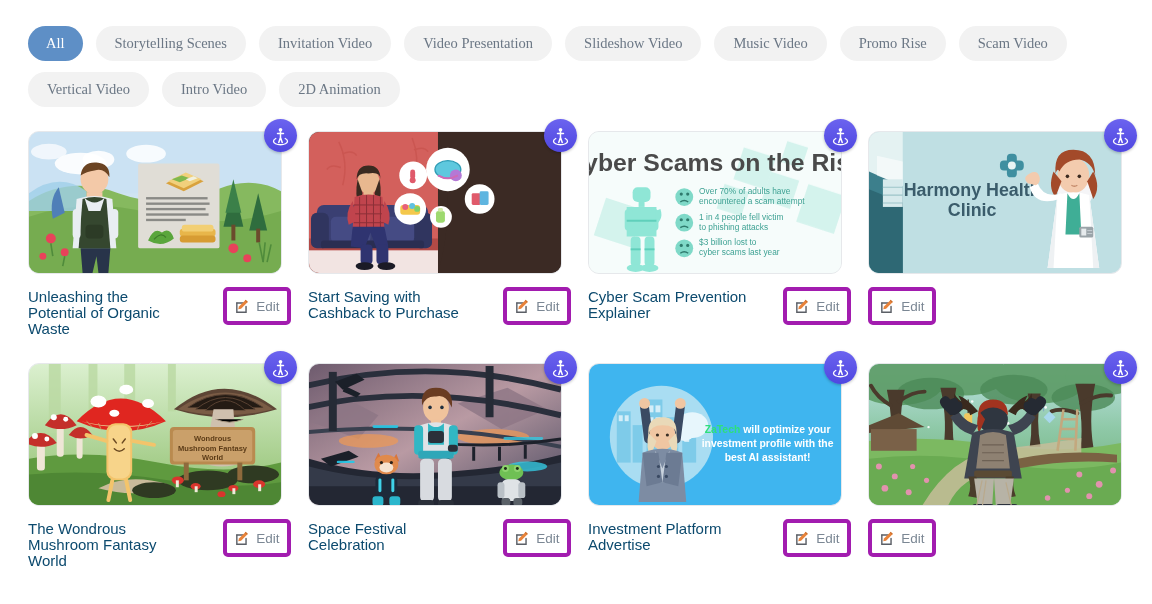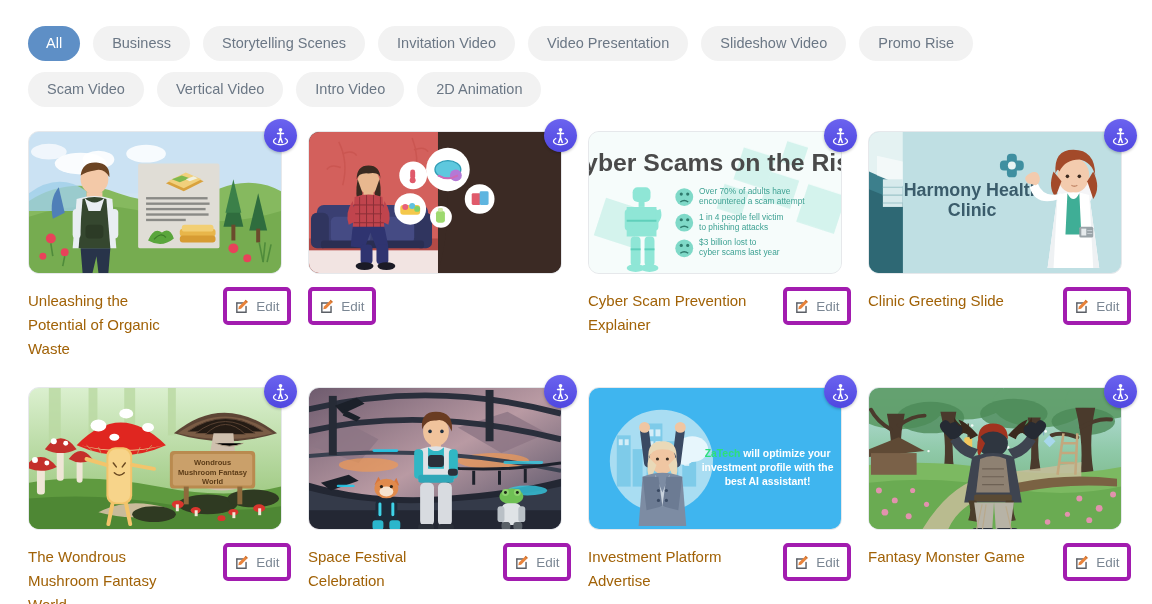--- a/index.html
+++ b/index.html
@@ -23,21 +23,21 @@
     padding: 0 19px;
     border-radius: 18px;
     background: #f2f2f2;
     color: #6b7785;
     font-size: 14.5px;
     line-height: 35px;
     white-space: nowrap;
     cursor: pointer;
     user-select: none;
     border: none;
-    font-family: Liberation Sans, sans-serif;
+    font-family: Liberation Serif, serif;
   }
   .chip.active {
     background: #5e8fc6;
     color: #ffffff;
     padding: 0 18px;
     font-weight: 500;
   }
 
   
   .grid {
@@ -78,22 +78,22 @@
   
   .card-foot {
     margin-top: 13px;
     display: flex;
     align-items: flex-start;
     justify-content: space-between;
     gap: 8px;
   }
   .card-title {
     font-size: 15px;
-    line-height: 24px;
-    color: #a16207;
+    line-height: 16px;
+    color: #0c4a6e;
     max-width: 160px;
     padding-top: 2px;
     font-family: "Liberation Sans", sans-serif;
   }
   .edit-btn {
     flex: none;
     width: 68px; height: 38px;
     border: 4px solid #a21caf;
     border-radius: 5px;
     background: #fff;
@@ -106,25 +106,25 @@
   .edit-icon { width: 17px; height: 17px; display: block; }
 
   
   .art-text { font-family: "Liberation Sans", sans-serif; }
 </style>
 </head>
 <body>
 
 <div class="filter-bar">
   <button class="chip active">All</button>
-  <button class="chip">Business</button>
   <button class="chip">Storytelling Scenes</button>
   <button class="chip">Invitation Video</button>
   <button class="chip">Video Presentation</button>
   <button class="chip">Slideshow Video</button>
+  <button class="chip">Music Video</button>
   <button class="chip">Promo Rise</button>
   <button class="chip">Scam Video</button>
   <button class="chip">Vertical Video</button>
   <button class="chip">Intro Video</button>
   <button class="chip">2D Animation</button>
 </div>
 
 <div class="grid">
 
   <div class="card">
@@ -331,20 +331,21 @@
       </div>
       <div class="avatar-badge">
         <svg viewBox="0 0 24 24" fill="none" stroke="#ffffff" stroke-width="1.7" stroke-linecap="round">
           <circle cx="12" cy="5.4" r="2.1" fill="#fff" stroke="none"></circle>
           <path d="M12 7.8v6.4M8.6 9.6h6.8M10 20l2-5.8 2 5.8" stroke="#fff"></path>
           <path d="M6.6 15.4c-1.6.9-2.6 2-2.6 3.2 0 2.2 3.6 4 8 4s8-1.8 8-4c0-1.2-1-2.3-2.6-3.2" stroke="#fff" stroke-width="1.5"></path>
         </svg>
       </div>
     </div>
     <div class="card-foot">
+      <div class="card-title">Start Saving with Cashback to Purchase</div>
       <button class="edit-btn">
         <span>
           <svg class="edit-icon" viewBox="0 0 24 24" fill="none">
             <path d="M4 7v13h13V12" stroke="#5b5f66" stroke-width="2" stroke-linecap="round"></path>
             <path d="M4 7h9" stroke="#5b5f66" stroke-width="2" stroke-linecap="round"></path>
             <path d="M10 15l9-9-3-3-9 9-1 4z" fill="#e8833a"></path>
             <path d="M16 3l3 3" stroke="#c96a25" stroke-width="1.6"></path>
           </svg>
         </span>
         <span class="lbl">Edit</span>
@@ -503,21 +504,20 @@
       </div>
       <div class="avatar-badge">
         <svg viewBox="0 0 24 24" fill="none" stroke="#ffffff" stroke-width="1.7" stroke-linecap="round">
           <circle cx="12" cy="5.4" r="2.1" fill="#fff" stroke="none"></circle>
           <path d="M12 7.8v6.4M8.6 9.6h6.8M10 20l2-5.8 2 5.8" stroke="#fff"></path>
           <path d="M6.6 15.4c-1.6.9-2.6 2-2.6 3.2 0 2.2 3.6 4 8 4s8-1.8 8-4c0-1.2-1-2.3-2.6-3.2" stroke="#fff" stroke-width="1.5"></path>
         </svg>
       </div>
     </div>
     <div class="card-foot">
-      <div class="card-title">Clinic Greeting Slide</div>
       <button class="edit-btn">
         <span>
           <svg class="edit-icon" viewBox="0 0 24 24" fill="none">
             <path d="M4 7v13h13V12" stroke="#5b5f66" stroke-width="2" stroke-linecap="round"></path>
             <path d="M4 7h9" stroke="#5b5f66" stroke-width="2" stroke-linecap="round"></path>
             <path d="M10 15l9-9-3-3-9 9-1 4z" fill="#e8833a"></path>
             <path d="M16 3l3 3" stroke="#c96a25" stroke-width="1.6"></path>
           </svg>
         </span>
         <span class="lbl">Edit</span>
@@ -1037,21 +1037,20 @@
       </div>
       <div class="avatar-badge">
         <svg viewBox="0 0 24 24" fill="none" stroke="#ffffff" stroke-width="1.7" stroke-linecap="round">
           <circle cx="12" cy="5.4" r="2.1" fill="#fff" stroke="none"></circle>
           <path d="M12 7.8v6.4M8.6 9.6h6.8M10 20l2-5.8 2 5.8" stroke="#fff"></path>
           <path d="M6.6 15.4c-1.6.9-2.6 2-2.6 3.2 0 2.2 3.6 4 8 4s8-1.8 8-4c0-1.2-1-2.3-2.6-3.2" stroke="#fff" stroke-width="1.5"></path>
         </svg>
       </div>
     </div>
     <div class="card-foot">
-      <div class="card-title">Fantasy Monster Game</div>
       <button class="edit-btn">
         <span>
           <svg class="edit-icon" viewBox="0 0 24 24" fill="none">
             <path d="M4 7v13h13V12" stroke="#5b5f66" stroke-width="2" stroke-linecap="round"></path>
             <path d="M4 7h9" stroke="#5b5f66" stroke-width="2" stroke-linecap="round"></path>
             <path d="M10 15l9-9-3-3-9 9-1 4z" fill="#e8833a"></path>
             <path d="M16 3l3 3" stroke="#c96a25" stroke-width="1.6"></path>
           </svg>
         </span>
         <span class="lbl">Edit</span>

